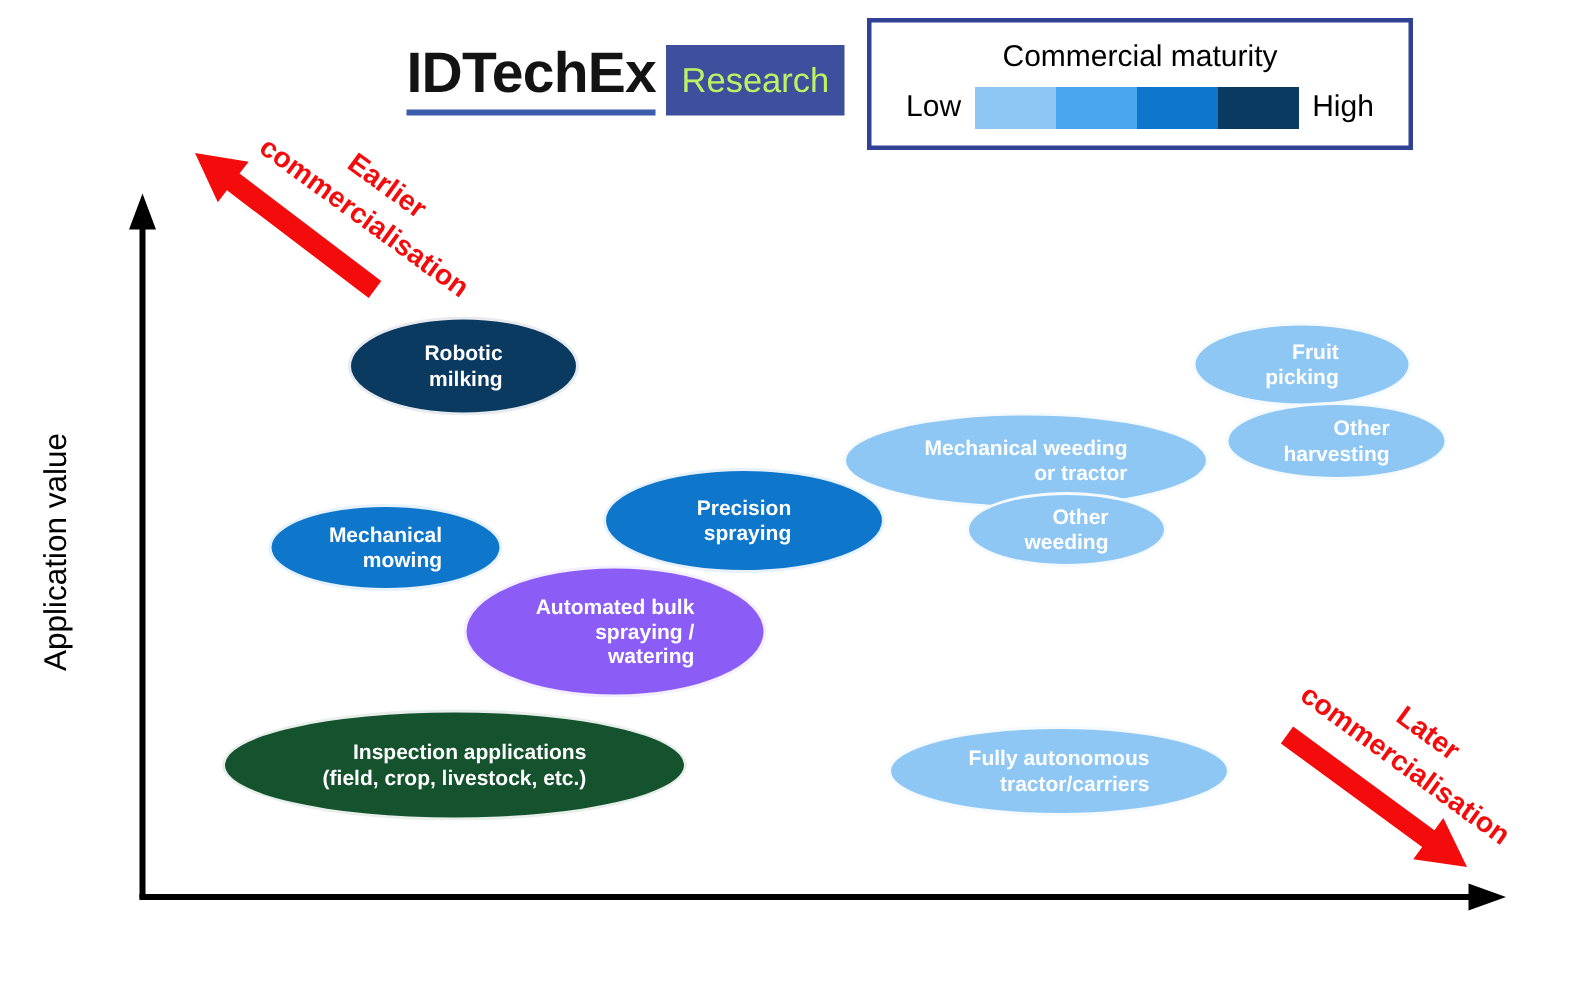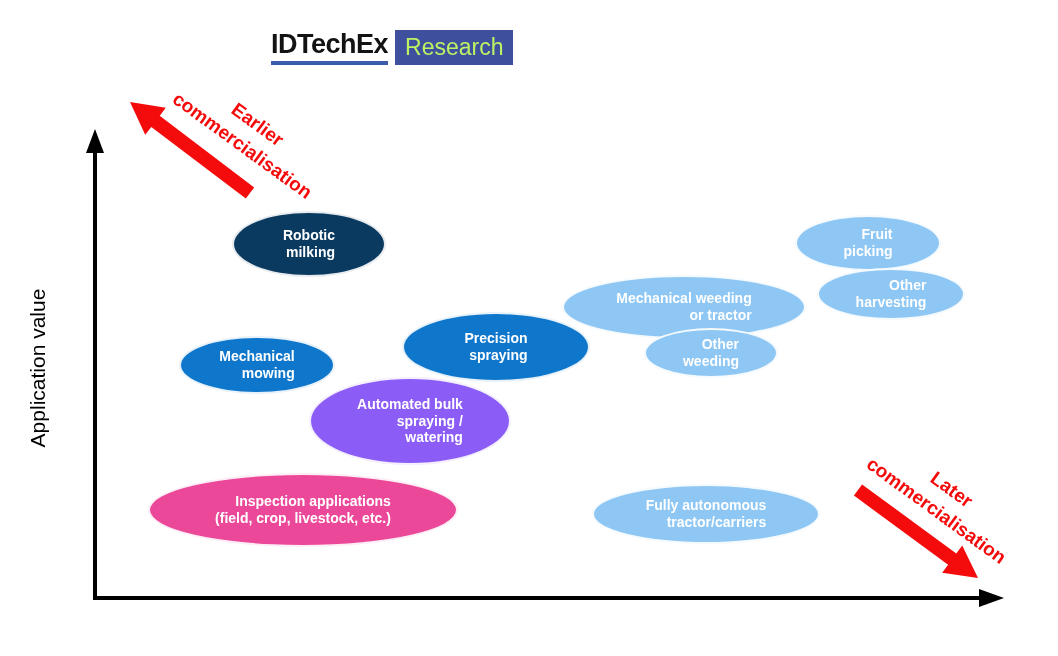--- a/index.html
+++ b/index.html
@@ -9,21 +9,21 @@
     height:656px;
     background:#ffffff;
     overflow:hidden;
     font-family:"Liberation Sans", sans-serif;
   }
   svg.overlay{position:absolute;left:0;top:0;width:1058px;height:656px;}
 
   
   .logo{position:absolute;left:271px;top:30px;display:flex;align-items:stretch;}
   .logo-brand{
-    font-size:27px;font-weight:bold;color:#131313;letter-spacing:-0.5px;
+    font-size:38px;font-weight:bold;color:#131313;letter-spacing:-0.5px;
     border-bottom:4px solid #3A5CAB;padding-bottom:3px;line-height:1.05;
   }
   .logo-suffix{
     font-size:23px;color:#bef264;background:#3D4F9D;margin-left:7px;
     padding:0 10px;display:flex;align-items:center;font-weight:normal;
   }
 
   
   .legend{
     position:absolute;left:578px;top:12px;width:364px;height:88px;
@@ -76,35 +76,48 @@
 
     <polygon class="red-arrow" points="254.2,187.4 159.7,115.7 165.8,107.8 130,102 145.2,134.8 151.3,126.9 245.8,198.6" fill="#F40B0B"></polygon>
     <polygon class="red-arrow" points="853.9,495.6 948.1,564.7 942.2,572.8 978,578 962.2,545.4 956.3,553.5 862.1,484.4" fill="#F40B0B"></polygon>
   </svg>
 
   <div class="logo">
     <span class="logo-brand">IDTechEx</span>
     <span class="logo-suffix">Research</span>
   </div>
 
+  <div class="legend">
+    <div class="legend-title">Commercial maturity</div>
+    <div class="legend-row">
+      <span class="legend-end-label">Low</span>
+      <div class="legend-swatches" id="swatches">
+          <div class="swatch" style="background: rgb(142, 199, 244);"></div>
+          <div class="swatch" style="background: rgb(74, 166, 238);"></div>
+          <div class="swatch" style="background: rgb(14, 118, 203);"></div>
+          <div class="swatch" style="background: rgb(11, 58, 97);"></div>
+        </div>
+      <span class="legend-end-label">High</span>
+    </div>
+  </div>
 
   <div class="ylabel">Application value</div>
 
   <div id="bubbles">
       <div class="bubble" style="left: 562px; top: 275px; width: 244px; height: 64px; background: rgb(142, 199, 244);">Mechanical weeding
 or tractor</div>
       <div class="bubble" style="left: 644px; top: 328px; width: 134px; height: 50px; background: rgb(142, 199, 244);">Other
 weeding</div>
       <div class="bubble" style="left: 795px; top: 215px; width: 146px; height: 56px; background: rgb(142, 199, 244);">Fruit
 picking</div>
       <div class="bubble" style="left: 817px; top: 268px; width: 148px; height: 52px; background: rgb(142, 199, 244);">Other
 harvesting</div>
       <div class="bubble" style="left: 592px; top: 484px; width: 228px; height: 60px; background: rgb(142, 199, 244);">Fully autonomous
 tractor/carriers</div>
-      <div class="bubble" style="left: 148px; top: 473px; width: 310px; height: 74px; background: #ec4899;">Inspection applications
+      <div class="bubble" style="left: 148px; top: 473px; width: 310px; height: 74px; background: #14532d;">Inspection applications
 (field, crop, livestock, etc.)</div>
       <div class="bubble" style="left: 179px; top: 336px; width: 156px; height: 58px; background: rgb(14, 118, 203);">Mechanical
 mowing</div>
       <div class="bubble" style="left: 309px; top: 377px; width: 202px; height: 88px; background: #8b5cf6;">Automated bulk
 spraying /
 watering</div>
       <div class="bubble" style="left: 402px; top: 312px; width: 188px; height: 70px; background: rgb(14, 118, 203);">Precision
 spraying</div>
       <div class="bubble" style="left: 232px; top: 211px; width: 154px; height: 66px; background: rgb(11, 58, 97);">Robotic
 milking</div>

